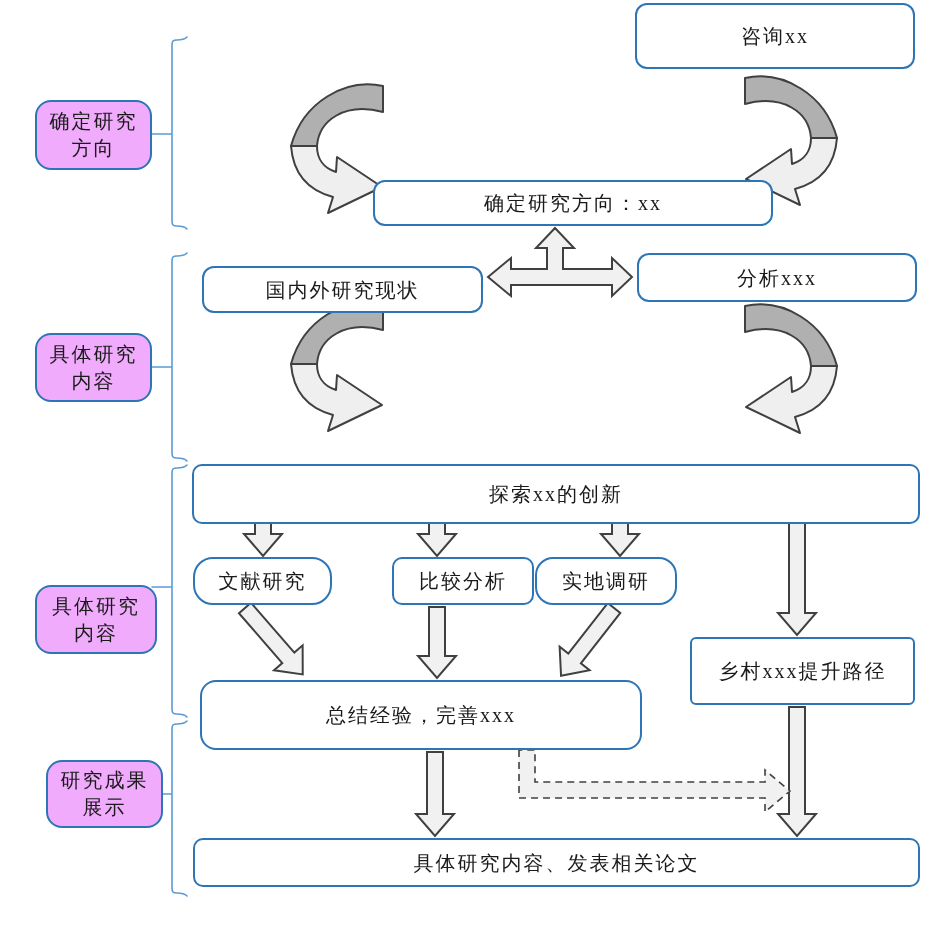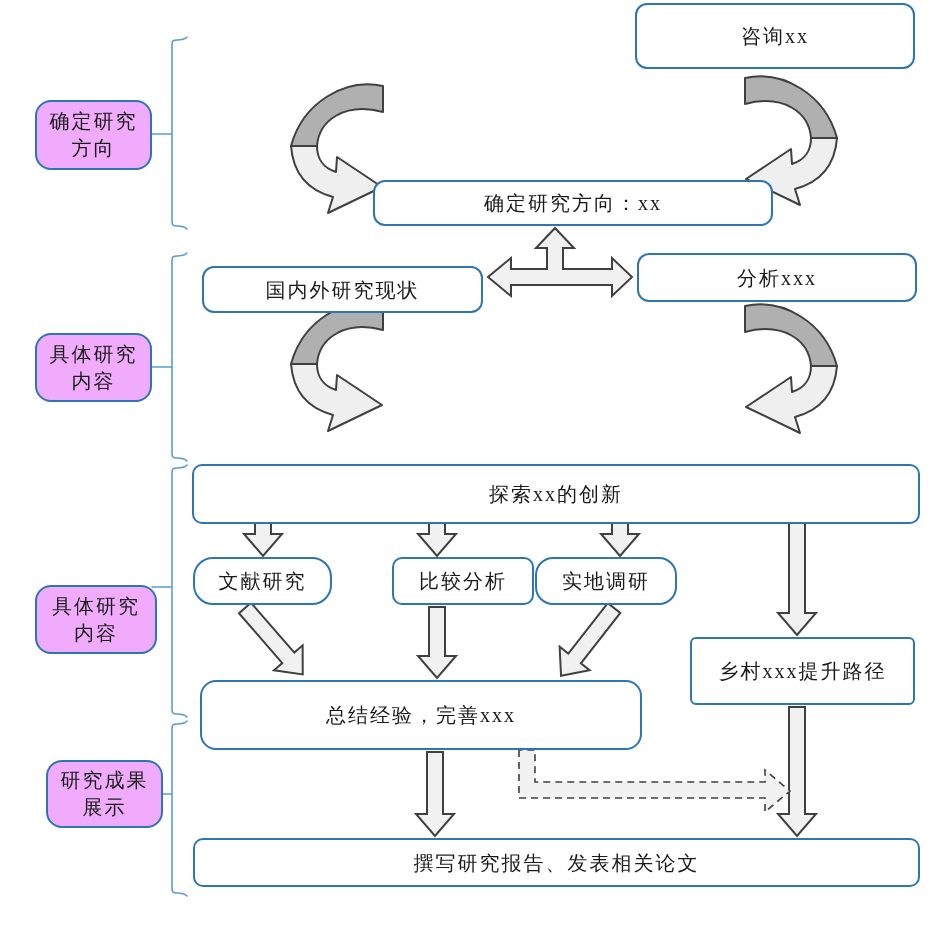--- a/index.html
+++ b/index.html
@@ -158,16 +158,16 @@
   <div class="node" id="n-field">
     <span>实地调研</span>
   </div>
   <div class="node" id="n-rural">
     <span>乡村xxx提升路径</span>
   </div>
   <div class="node" id="n-summarize">
     <span>总结经验，完善xxx</span>
   </div>
   <div class="node" id="n-write">
-    <span>撰写研究报告、发表相关论文</span>
+    <span>具体研究内容、发表相关论文</span>
   </div>
 
 </div>
 
 </body></html>

